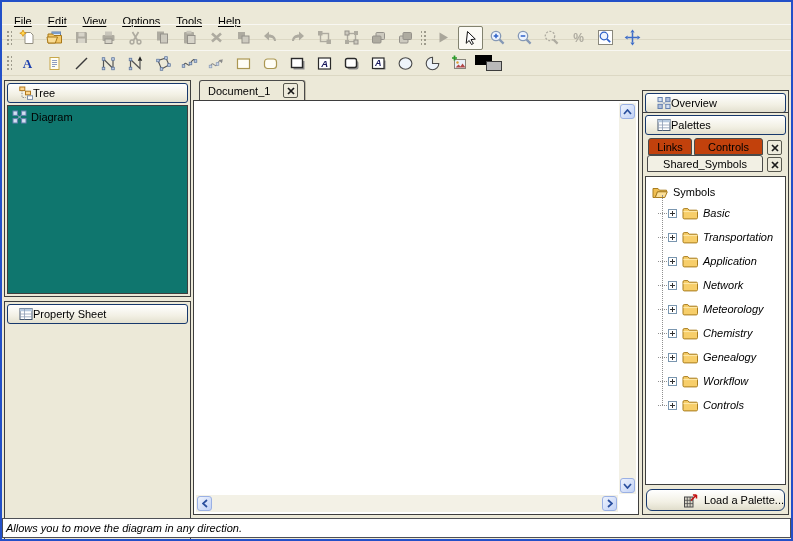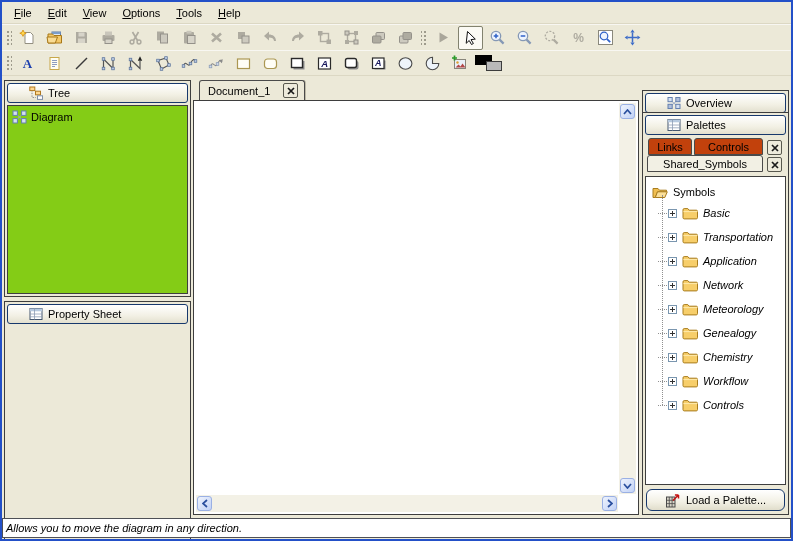--- a/index.html
+++ b/index.html
@@ -1,35 +1,35 @@
 <!DOCTYPE html>
 <html><head>
 <meta charset="utf-8">
 <style>
   html,body{margin:0;padding:0;background:#cfcfcf;}
   body{font-family:"Liberation Sans","DejaVu Sans",sans-serif;font-size:11px;color:#000;}
   .window{position:relative;width:789px;height:537px;border:2px solid #2350c8;background:#ece9d8;overflow:hidden;}
 
   
-  .menubar{position:absolute;left:0;top:0;width:100%;height:22px;display:flex;align-items:center;padding-left:4px;box-sizing:border-box;border-bottom:1px solid #dcd8c4;}
+  .menubar{position:absolute;left:0;top:0;width:100%;height:38px;display:flex;align-items:center;padding-left:4px;box-sizing:border-box;border-bottom:1px solid #dcd8c4;text-decoration:underline;}
   .menu-item{padding:3px 8px;cursor:default;}
   .mn{text-decoration:underline;}
 
   
   .toolbar{position:absolute;left:0;width:100%;height:26px;display:flex;align-items:center;border-top:1px solid #f8f7f2;box-sizing:border-box;}
   .tb1{top:22px;} .tb2{top:48px;border-bottom:1px solid #dcd8c4;}
   .grip{width:7px;height:18px;margin:0 2px 0 3px;background-image:radial-gradient(circle,#9e9b8c 1px,transparent 1.3px);background-size:4px 4px;background-position:1px 1px;}
   .tb-btn{width:23px;height:22px;margin:0 1px;display:flex;align-items:center;justify-content:center;border:1px solid transparent;border-radius:2px;}
   .tb-btn.active{border-color:#82826f;background:#fbfaf4;}
   .tb-sep{width:7px;height:18px;margin:0 2px;background-image:radial-gradient(circle,#9e9b8c 1px,transparent 1.3px);background-size:4px 4px;background-position:2px 1px;}
 
   
   .panel{position:absolute;border:1px solid #3e3e3e;background:#ece9d8;box-sizing:border-box;}
-  .hdr-btn{margin:2px;height:20px;border:1px solid #17386c;border-radius:3px;background:linear-gradient(#ffffff,#f2f0e4 60%,#e3e0cf);display:flex;align-items:center;gap:5px;padding:0 21px;box-sizing:border-box;}
-  .panel-white{position:absolute;left:2px;right:2px;background:#84cc16;border:1px solid #3e3e3e;box-sizing:border-box;overflow:hidden;}
+  .hdr-btn{margin:2px;height:20px;border:1px solid #17386c;border-radius:3px;background:linear-gradient(#ffffff,#f2f0e4 60%,#e3e0cf);display:flex;align-items:center;padding:0 11px;box-sizing:border-box;}
+  .panel-white{position:absolute;left:2px;right:2px;background:#0f766e;border:1px solid #3e3e3e;box-sizing:border-box;overflow:hidden;}
 
   
   .tree-row{display:flex;align-items:center;gap:4px;padding:4px 2px 0 4px;}
 
   
   .doc-tab{position:absolute;left:197px;top:78px;height:20px;display:flex;align-items:center;gap:13px;padding:0 6px 0 8px;border:1px solid #4a4a4a;border-bottom:none;border-radius:3px 3px 0 0;background:#ece9d8;box-sizing:border-box;box-shadow:1px 0 0 #bdb9a6;}
   .close-btn{width:13px;height:13px;border:1px solid #58584e;border-radius:2px;background:#edeadb;display:flex;align-items:center;justify-content:center;}
 
   
   .canvas{position:absolute;left:191px;top:98px;width:446px;height:415px;background:#fff;border:1px solid #3e3e3e;box-sizing:border-box;}
@@ -44,21 +44,21 @@
   .xbtn{position:absolute;width:13px;height:13px;border:1px solid #58584e;border-radius:2px;background:#edeadb;display:flex;align-items:center;justify-content:center;}
 
   .ptree{position:absolute;left:2px;right:2px;background:#fff;border:1px solid #3e3e3e;box-sizing:border-box;overflow:hidden;}
   .proot{display:flex;align-items:center;gap:5px;padding:6px 0 0 6px;height:18px;}
   .pchildren{position:relative;margin-left:12px;}
   .pchildren:before{content:"";position:absolute;left:4px;top:-6px;bottom:12px;border-left:1px dotted #909090;}
   .prow{position:relative;display:flex;align-items:center;gap:5px;height:24px;padding-left:0;font-style:italic;}
   .prow .stub{width:9px;border-top:1px dotted #909090;margin-right:-4px;}
   .exp{flex:0 0 auto;position:relative;left:0;background:#fff;}
 
-  .load-btn{position:absolute;left:3px;right:3px;bottom:3px;height:22px;border:1px solid #17386c;border-radius:6px;background:linear-gradient(#ffffff,#f2f0e4 60%,#e0ddcb);display:flex;align-items:center;justify-content:center;gap:6px;box-sizing:border-box;}
+  .load-btn{position:absolute;left:3px;right:3px;bottom:3px;height:22px;border:1px solid #17386c;border-radius:6px;background:linear-gradient(#ffffff,#f2f0e4 60%,#e0ddcb);display:flex;align-items:center;justify-content:flex-end;gap:6px;box-sizing:border-box;}
 
   
   .statusbar{position:absolute;left:0;top:516px;width:789px;height:20px;background:#fff;border:1px solid #4e5056;box-sizing:border-box;display:flex;align-items:center;padding:0 3px;font-style:italic;}
 
   .swatch{position:relative;width:30px;height:17px;margin-left:2px;}
   .swatch .fg{position:absolute;left:0;top:0;width:17px;height:10px;background:#000;}
   .swatch .bg{position:absolute;left:11px;top:6px;width:16px;height:10px;background:#b9b9b9;border:1px solid #3c3c3c;box-sizing:border-box;}
   svg{display:block;}
 </style>
 </head>
@@ -549,33 +549,33 @@
         <div class="prow">
             <span class="stub"></span>
             <svg class="exp" width="9" height="9">
               <rect x="0.5" y="0.5" width="8" height="8" fill="#fff" stroke="#7a96af"></rect>
               <path d="M2 4.5h5M4.5 2v5" stroke="#333"></path>
             </svg>
             <svg width="16" height="13">
               <path d="M1 2.8c0-.7.5-1.2 1.2-1.2h3.6l1.4 1.6h7.2c.7 0 1.1.5 1.1 1.1v6.4c0 .7-.5 1.2-1.2 1.2H2.2c-.7 0-1.2-.5-1.2-1.2z" fill="#f7ce6a" stroke="#a87c1e"></path>
               <path d="M1.4 4.6h14" stroke="#fde9ad"></path>
             </svg>
+            <span>Chemistry</span>
+          </div>
+        <div class="prow">
+            <span class="stub"></span>
+            <svg class="exp" width="9" height="9">
+              <rect x="0.5" y="0.5" width="8" height="8" fill="#fff" stroke="#7a96af"></rect>
+              <path d="M2 4.5h5M4.5 2v5" stroke="#333"></path>
+            </svg>
+            <svg width="16" height="13">
+              <path d="M1 2.8c0-.7.5-1.2 1.2-1.2h3.6l1.4 1.6h7.2c.7 0 1.1.5 1.1 1.1v6.4c0 .7-.5 1.2-1.2 1.2H2.2c-.7 0-1.2-.5-1.2-1.2z" fill="#f7ce6a" stroke="#a87c1e"></path>
+              <path d="M1.4 4.6h14" stroke="#fde9ad"></path>
+            </svg>
             <span>Genealogy</span>
-          </div>
-        <div class="prow">
-            <span class="stub"></span>
-            <svg class="exp" width="9" height="9">
-              <rect x="0.5" y="0.5" width="8" height="8" fill="#fff" stroke="#7a96af"></rect>
-              <path d="M2 4.5h5M4.5 2v5" stroke="#333"></path>
-            </svg>
-            <svg width="16" height="13">
-              <path d="M1 2.8c0-.7.5-1.2 1.2-1.2h3.6l1.4 1.6h7.2c.7 0 1.1.5 1.1 1.1v6.4c0 .7-.5 1.2-1.2 1.2H2.2c-.7 0-1.2-.5-1.2-1.2z" fill="#f7ce6a" stroke="#a87c1e"></path>
-              <path d="M1.4 4.6h14" stroke="#fde9ad"></path>
-            </svg>
-            <span>Chemistry</span>
           </div>
         <div class="prow">
             <span class="stub"></span>
             <svg class="exp" width="9" height="9">
               <rect x="0.5" y="0.5" width="8" height="8" fill="#fff" stroke="#7a96af"></rect>
               <path d="M2 4.5h5M4.5 2v5" stroke="#333"></path>
             </svg>
             <svg width="16" height="13">
               <path d="M1 2.8c0-.7.5-1.2 1.2-1.2h3.6l1.4 1.6h7.2c.7 0 1.1.5 1.1 1.1v6.4c0 .7-.5 1.2-1.2 1.2H2.2c-.7 0-1.2-.5-1.2-1.2z" fill="#f7ce6a" stroke="#a87c1e"></path>
               <path d="M1.4 4.6h14" stroke="#fde9ad"></path>

